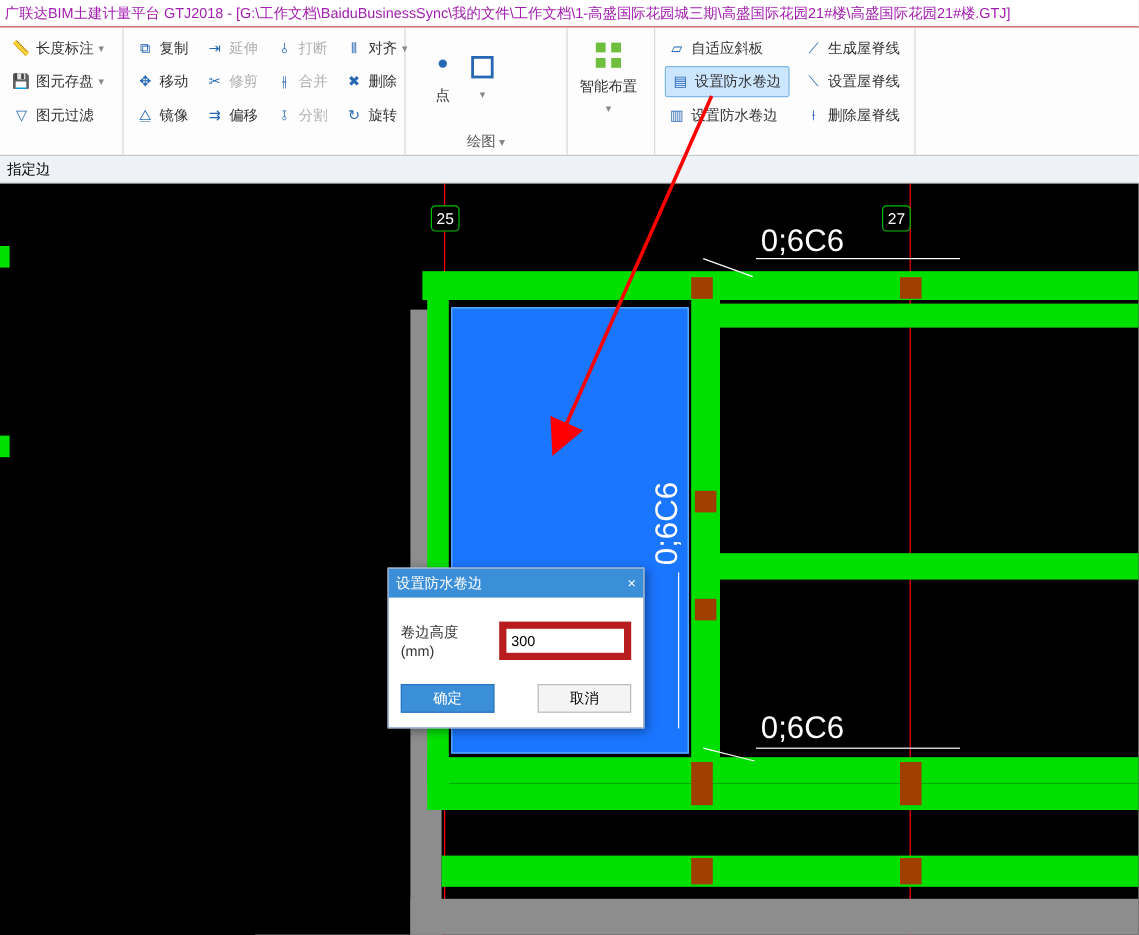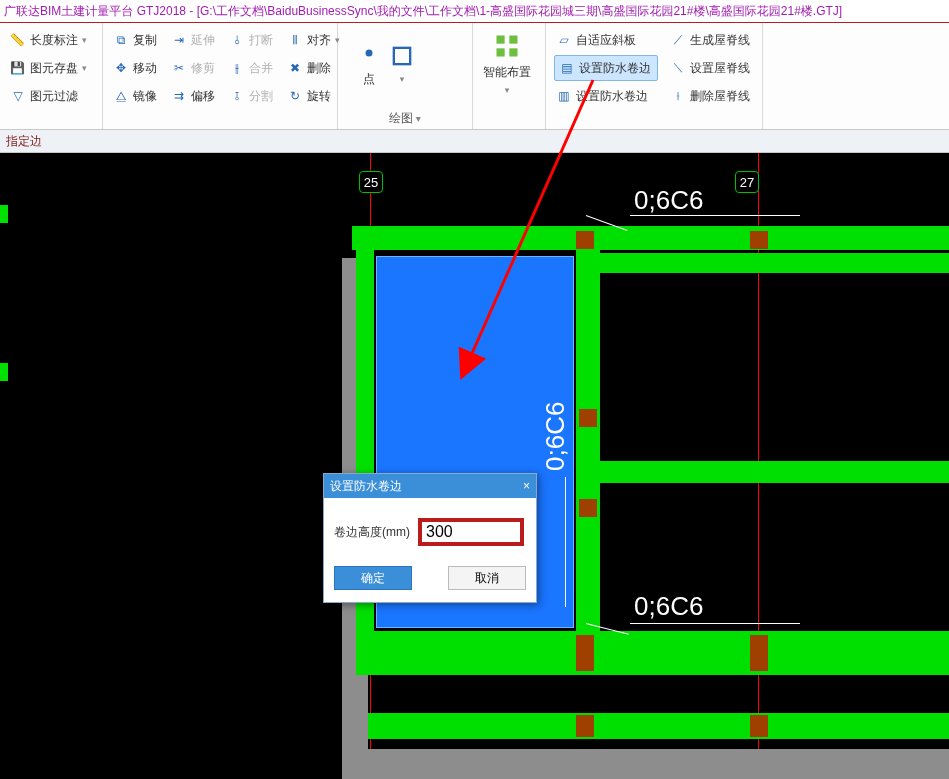--- a/index.html
+++ b/index.html
@@ -8,33 +8,33 @@
   .group{border-right:1px solid #d8d8d8;padding:4px 8px 2px;display:flex;flex-direction:column;justify-content:space-between}
   .grid{display:grid;grid-auto-rows:26px;gap:2px 10px}
   .btn{display:flex;align-items:center;gap:4px;padding:0 2px;white-space:nowrap;cursor:pointer}
   .btn.hl{background:#cde6ff;border:1px solid #7fb8e8;border-radius:2px;padding:0 4px}
   .btn.disabled{color:#b0b0b0}
   .icon{width:16px;height:16px;display:inline-flex;align-items:center;justify-content:center;font-size:12px;color:#2768b5}
   .bigbtn{display:flex;flex-direction:column;align-items:center;justify-content:center;width:46px;height:72px;cursor:pointer;gap:4px}
   .bigbtn .bigicon{width:28px;height:28px;display:flex;align-items:center;justify-content:center}
   .group-label{text-align:center;font-size:12px;color:#555;padding-top:2px}
   .group-label.dd::after{content:" ▾";color:#888;font-size:10px}
-  .statusbar{height:22px;line-height:22px;padding-left:6px;background:#eef2f6;border-bottom:1px solid #c8c8c8;font-size:12px;color:#7f1d1d}
+  .statusbar{height:22px;line-height:22px;padding-left:6px;background:#eef2f6;border-bottom:1px solid #c8c8c8;font-size:12px;color:#000000}
   .canvas{position:relative;width:949px;height:628px;background:#000;overflow:hidden}
   .green{position:absolute;background:#00e000}
   .blue{position:absolute;background:#1a75ff;border:1px solid #6db6ff}
   .grey{position:absolute;background:#8d8d8d}
   .red{position:absolute;background:#ff0000}
   .brown{position:absolute;background:#a04000}
   .lbl{position:absolute;color:#fff;font-family:Arial,sans-serif;font-size:26px;font-weight:500}
   .marker{position:absolute;display:flex;align-items:center;justify-content:center;width:22px;height:20px;border:1px solid #00c000;border-radius:4px;background:#000;color:#fff;font-size:13px}
   .dialog{position:absolute;left:323px;top:320px;width:212px;background:#fff;border:1px solid #8aa8c8;box-shadow:2px 2px 8px rgba(0,0,0,.4);z-index:20}
   .dlg-title{background:#3b8ed8;color:#fff;height:24px;line-height:24px;padding:0 6px;display:flex;justify-content:space-between;align-items:center;font-size:12px}
   .dlg-body{padding:20px 10px;display:flex;align-items:center;gap:8px}
-  .dlg-body input{width:90px;height:20px;border:4px solid #b91c1c;padding:0 4px;font-size:16px}
+  .dlg-body input{width:90px;height:20px;border:6px solid #b91c1c;padding:0 4px;font-size:12px}
   .dlg-foot{display:flex;gap:8px;justify-content:space-between;padding:0 10px 12px}
   .dbtn{width:78px;height:24px;border:1px solid #bbb;background:#f4f4f4;font-size:12px;cursor:pointer}
   .dbtn.primary{background:#3b8ed8;color:#fff;border-color:#2a77c0}
   .arrow{position:absolute;z-index:15;pointer-events:none}
 </style>
 </head>
 <body>
 
 <div class="titlebar">广联达BIM土建计量平台 GTJ2018 - [G:\工作文档\BaiduBusinessSync\我的文件\工作文档\1-高盛国际花园城三期\高盛国际花园21#楼\高盛国际花园21#楼.GTJ]</div>
 

